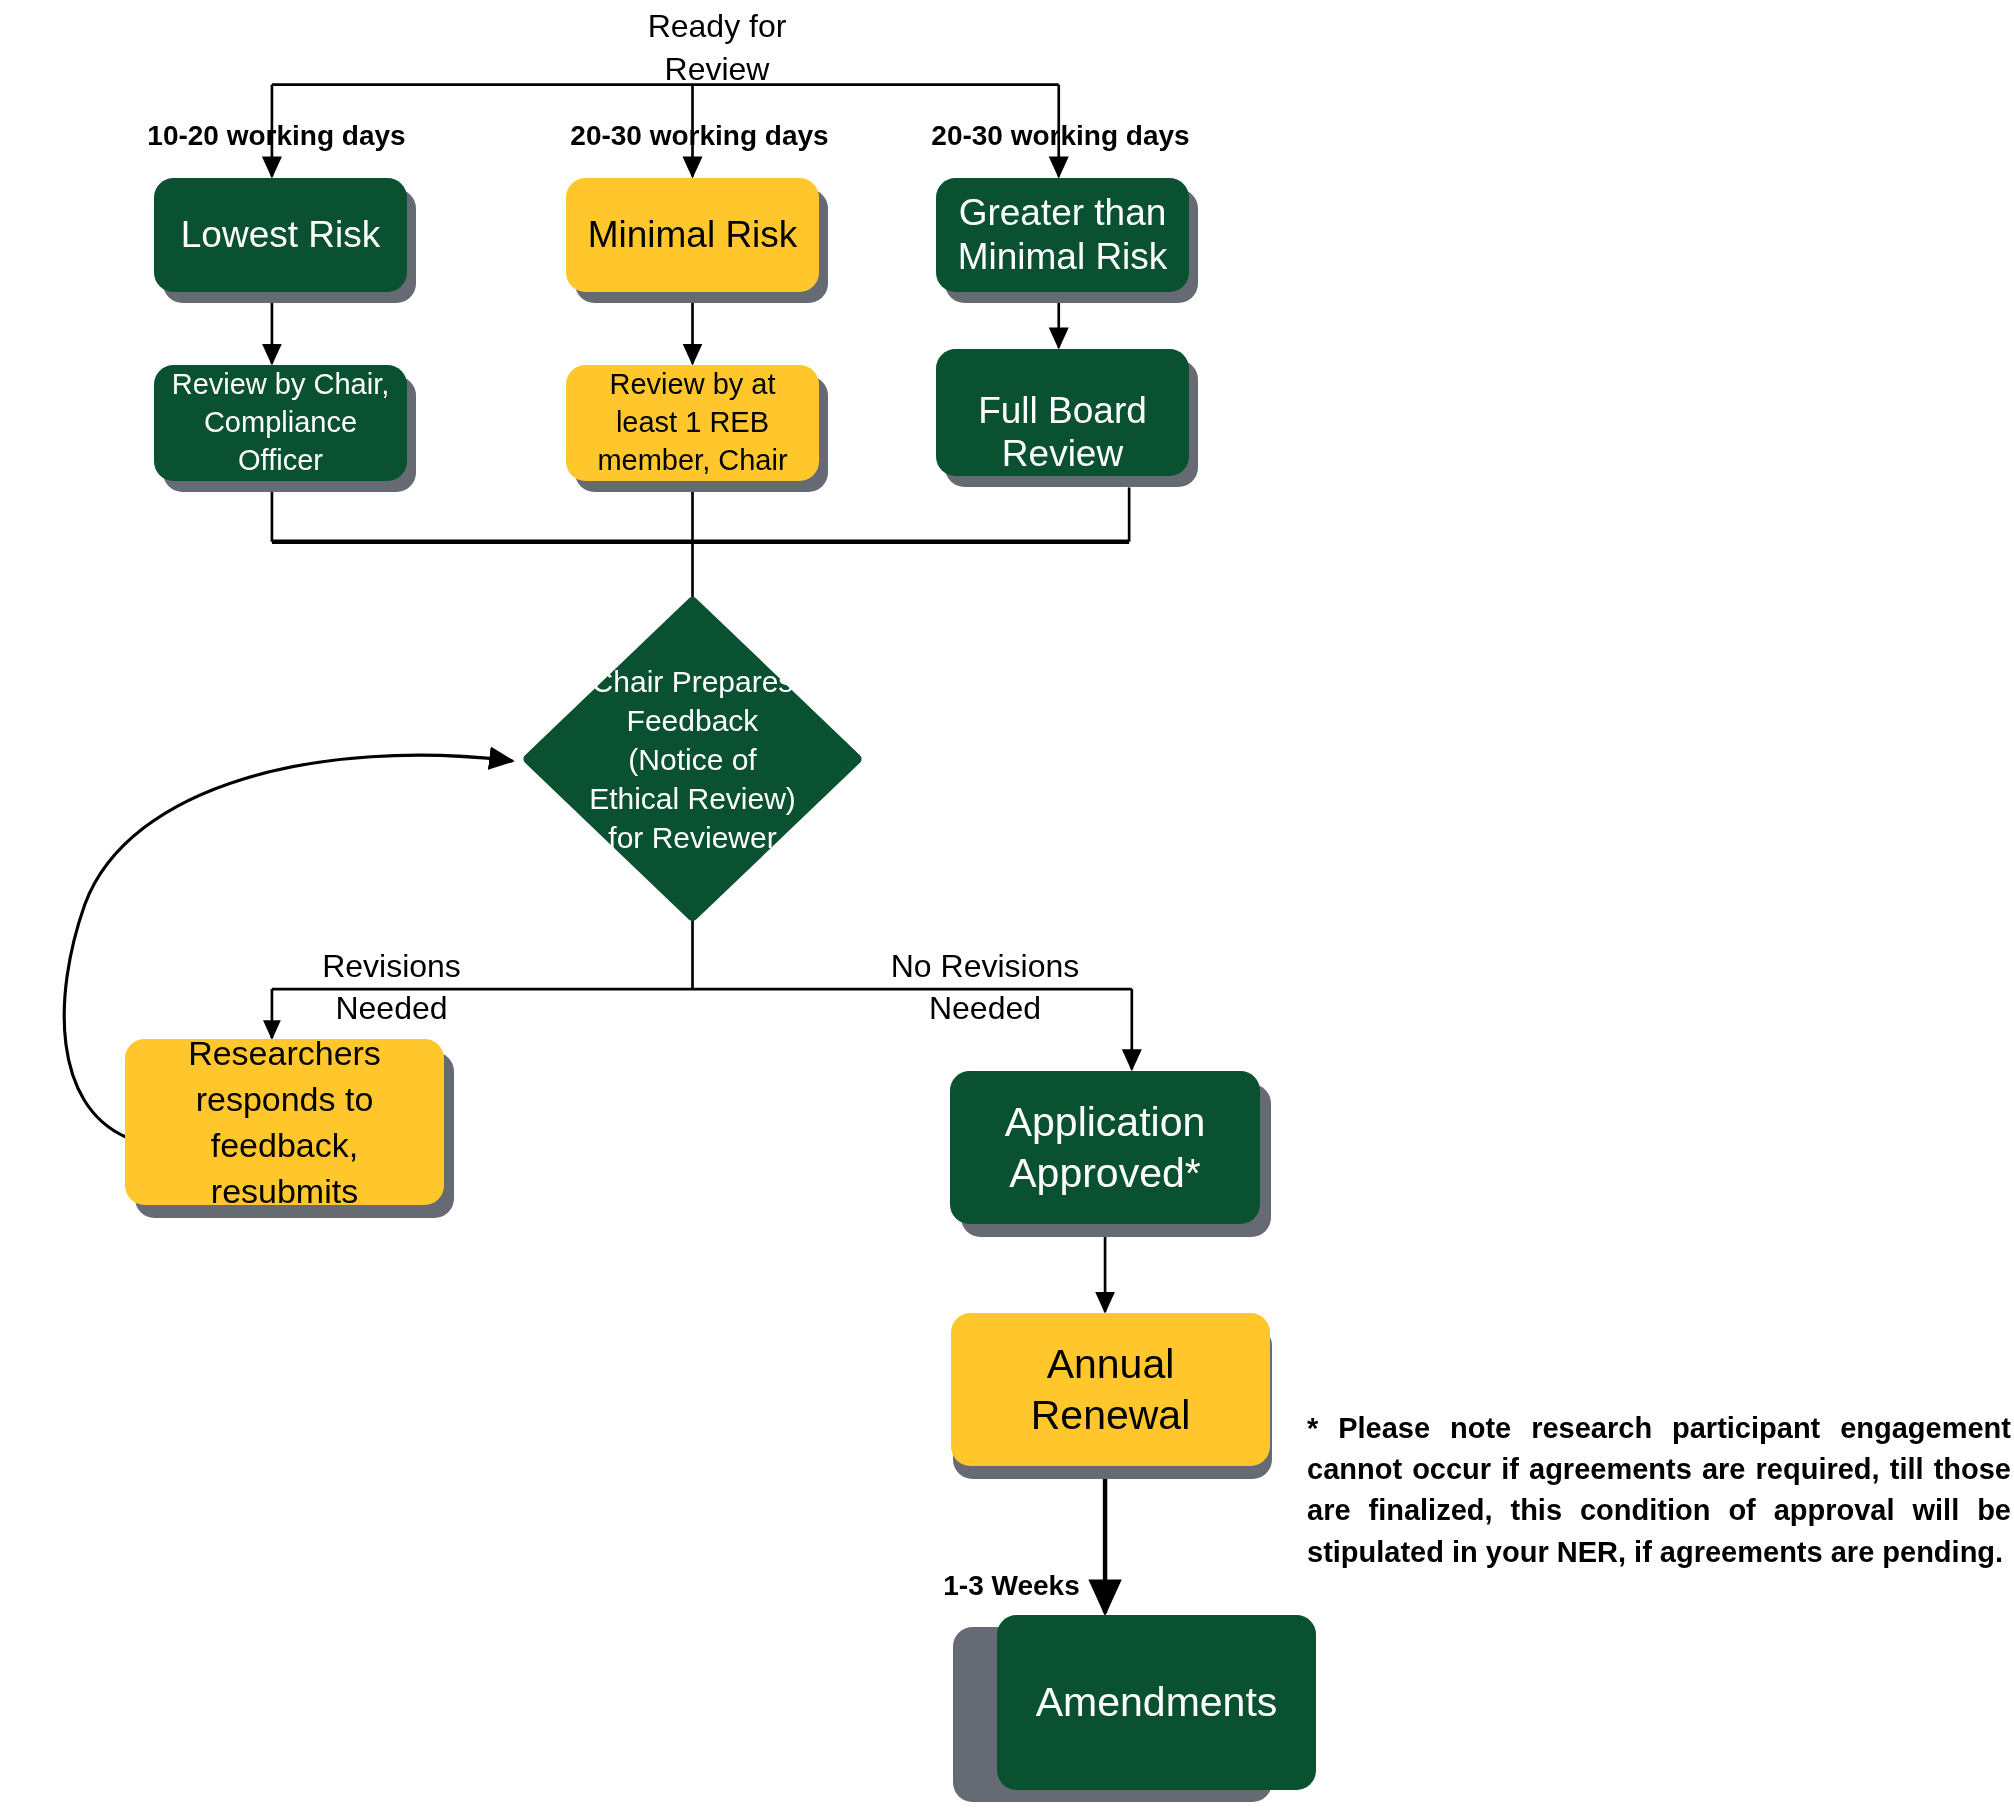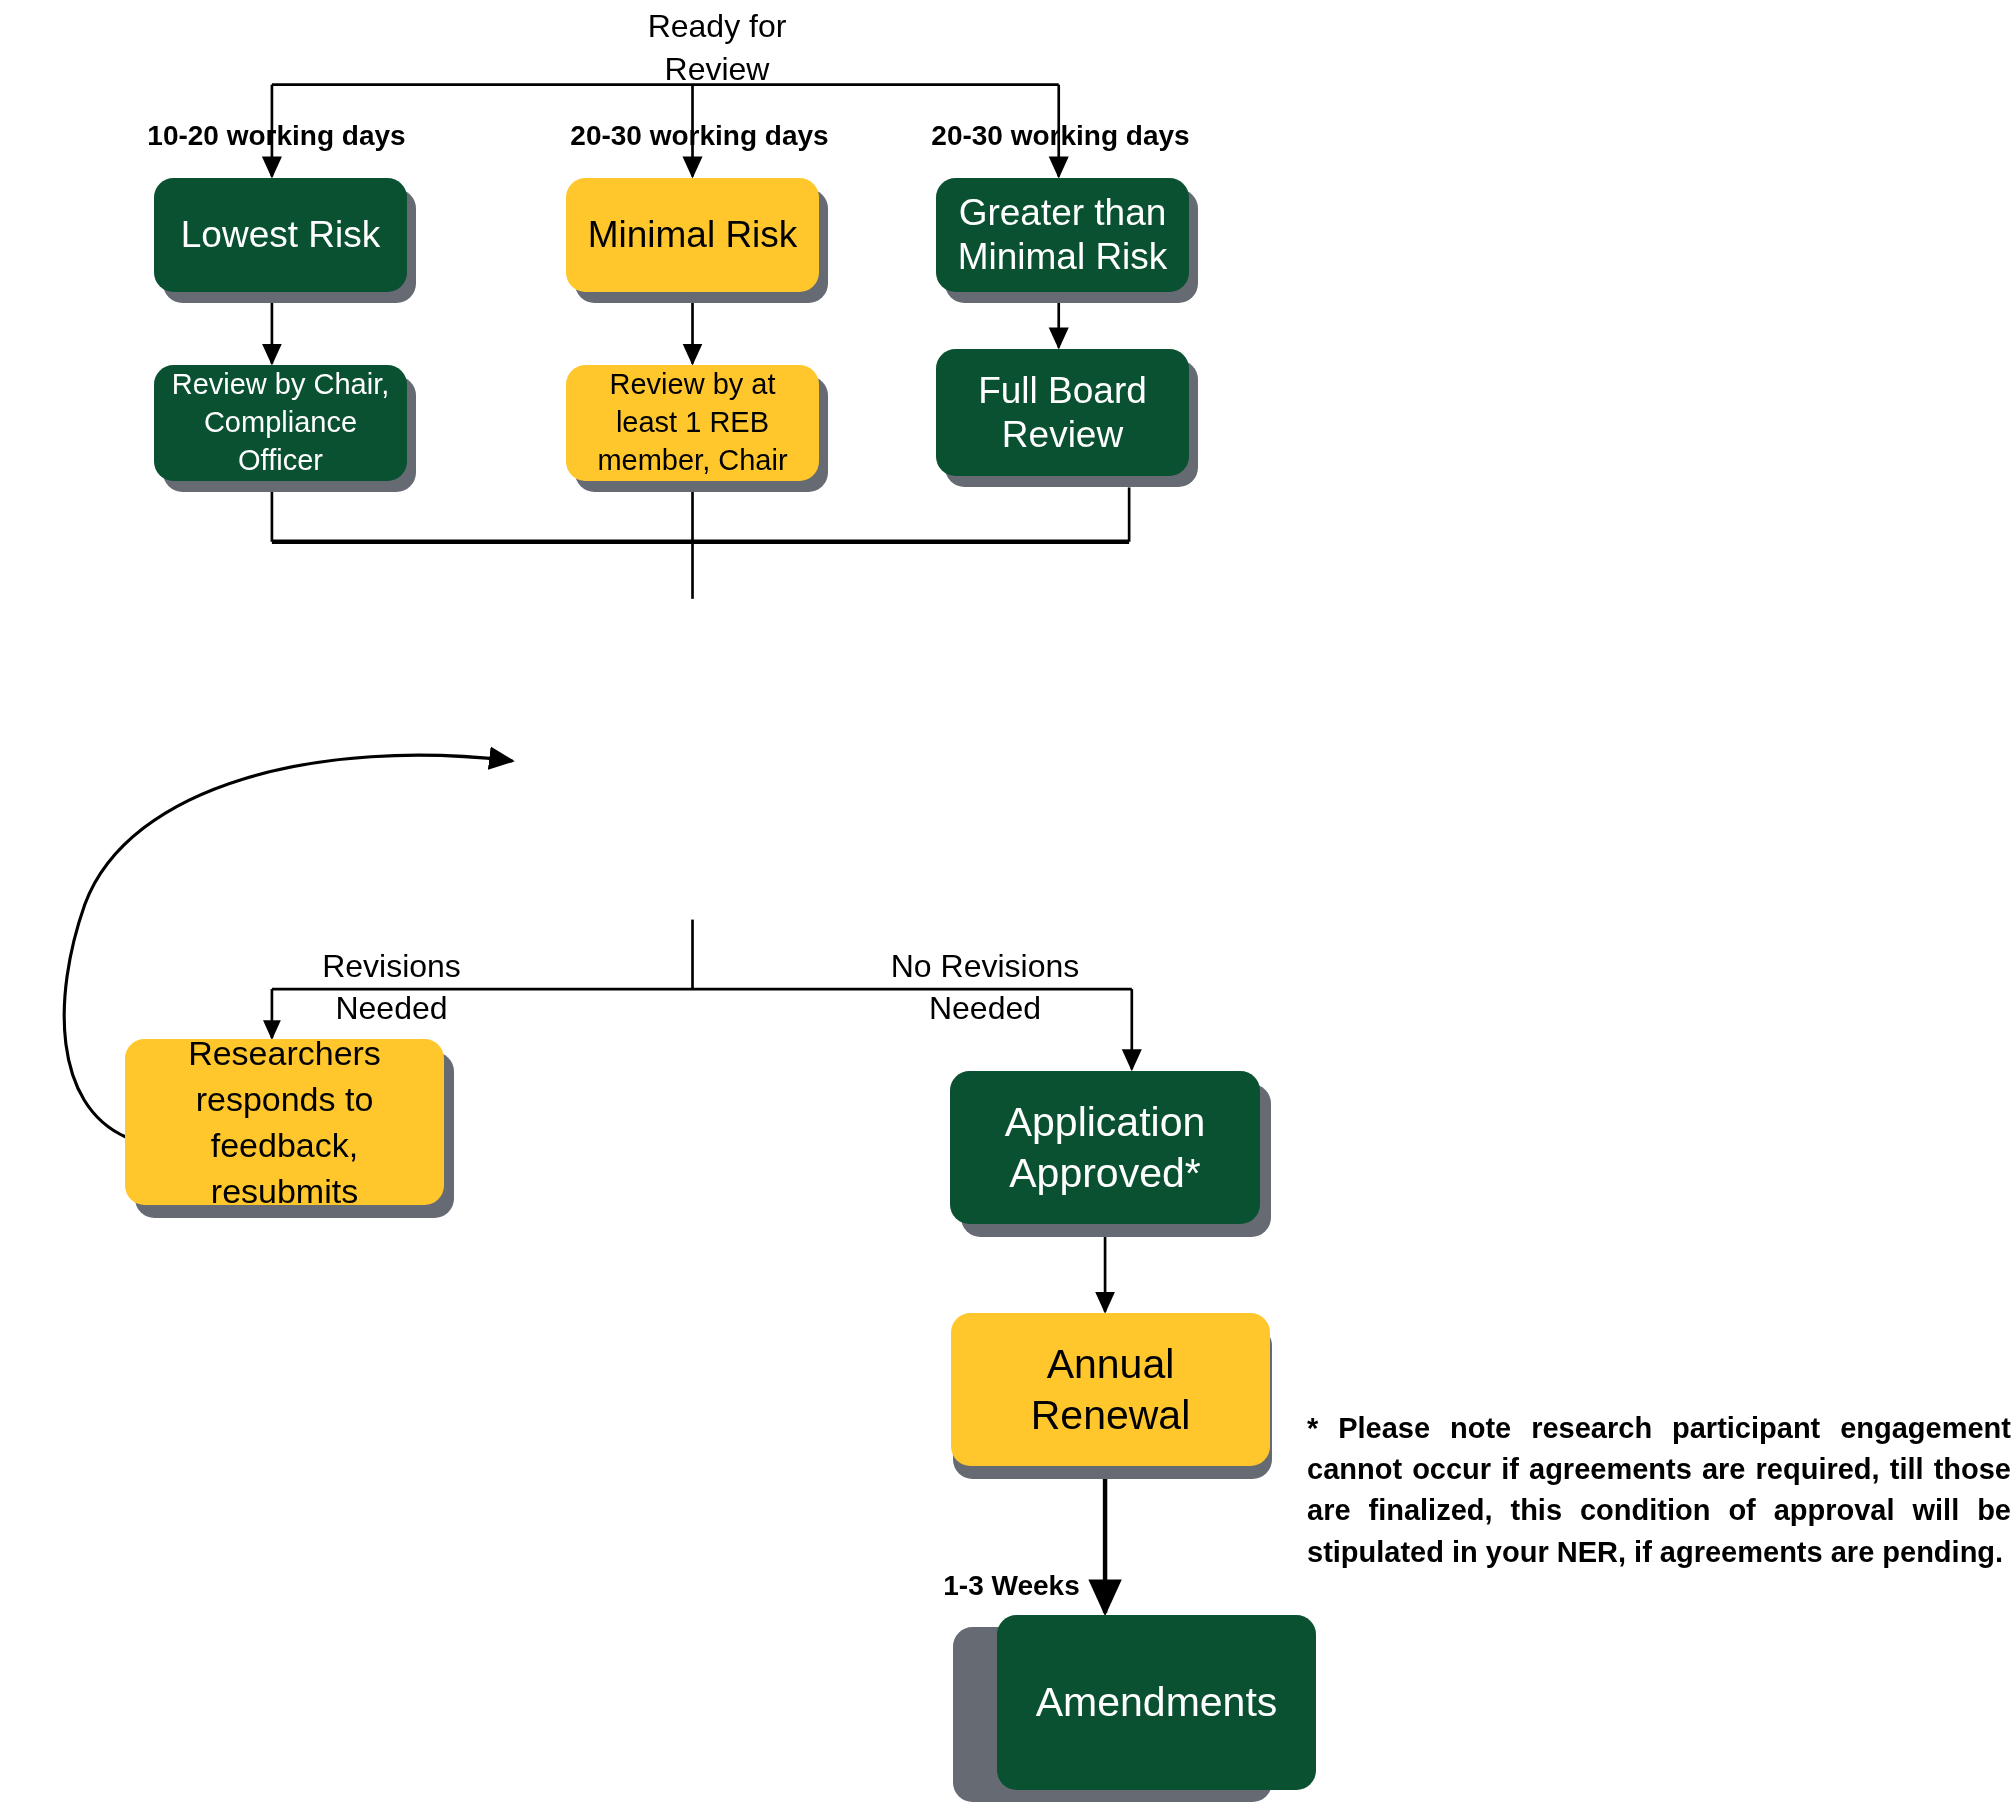--- a/index.html
+++ b/index.html
@@ -191,25 +191,35 @@
   </div>
 
   <div class="shadow" style="left:575px; top:376px; width:253px; height:116px;"></div>
   <div class="node gold" style="left:566px; top:365px; width:253px; height:116px; font-size:29px; line-height:1.30;">
     <span class="lbl">Review by at
 least 1 REB
 member, Chair</span>
   </div>
 
   <div class="shadow" style="left:945px; top:360px; width:253px; height:127px;"></div>
-  <div class="node green" style="left:936px; top:349px; width:253px; height:127px; font-size:37px; line-height:1.18;">
+  <div class="node green" style="left:936px; top:349px; width:253px; height:127px; font-size:37px; line-height:1.18;align-items:flex-end;">
     <span class="lbl">Full Board
 Review</span>
   </div>
 
+  <div class="diamond-wrap" style="left:523px; top:597px; width:339px; height:324px;">
+    <svg class="diamond-shape" viewBox="0 0 380 364">
+      <path d="M 190 6 L 374 182 L 190 358 L 6 182 Z" fill="#0A5132" stroke="#0A5132" stroke-width="12" stroke-linejoin="round"></path>
+    </svg>
+    <div class="diamond-text">Chair Prepares
+Feedback
+(Notice of
+Ethical Review)
+for Reviewer</div>
+  </div>
 
   <div class="shadow" style="left:135px; top:1052px; width:319px; height:166px;"></div>
   <div class="node gold" style="left:125px; top:1039px; width:319px; height:166px; font-size:34px; line-height:1.36;">
     <span class="lbl">Researchers
 responds to
 feedback, resubmits</span>
   </div>
 
   <div class="shadow" style="left:961px; top:1084px; width:310px; height:153px;"></div>
   <div class="node green" style="left:950px; top:1071px; width:310px; height:153px; font-size:41px; line-height:1.22;">

